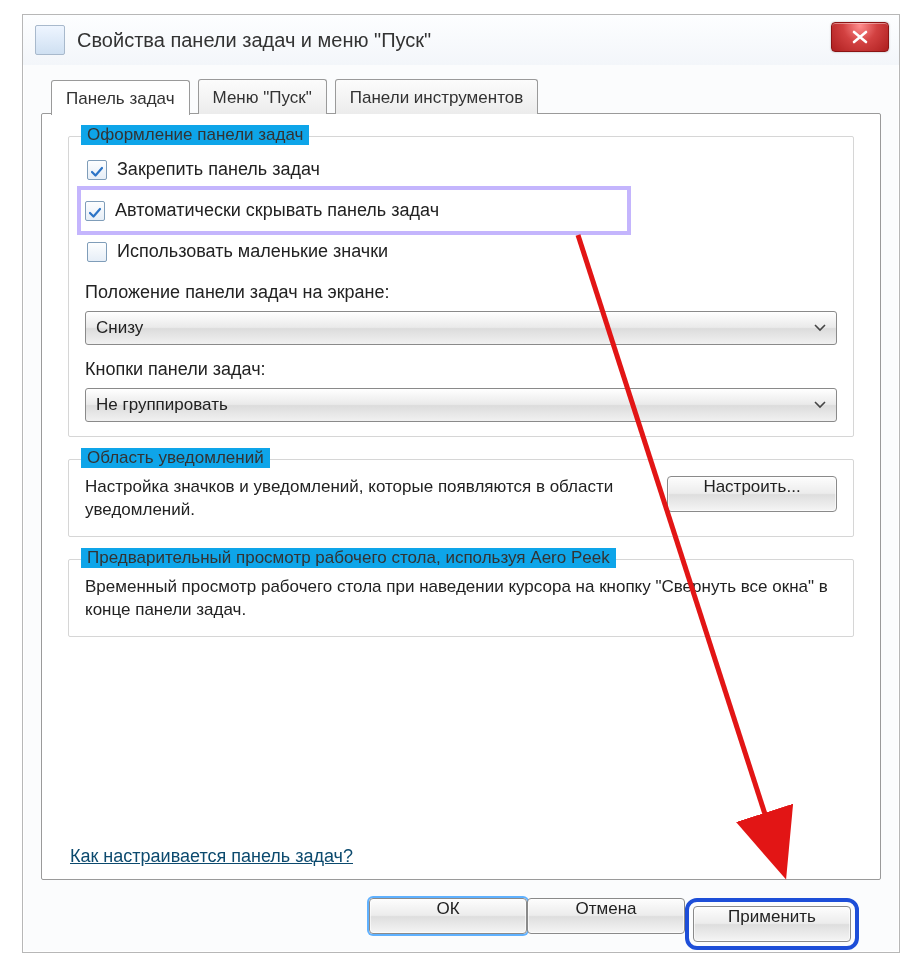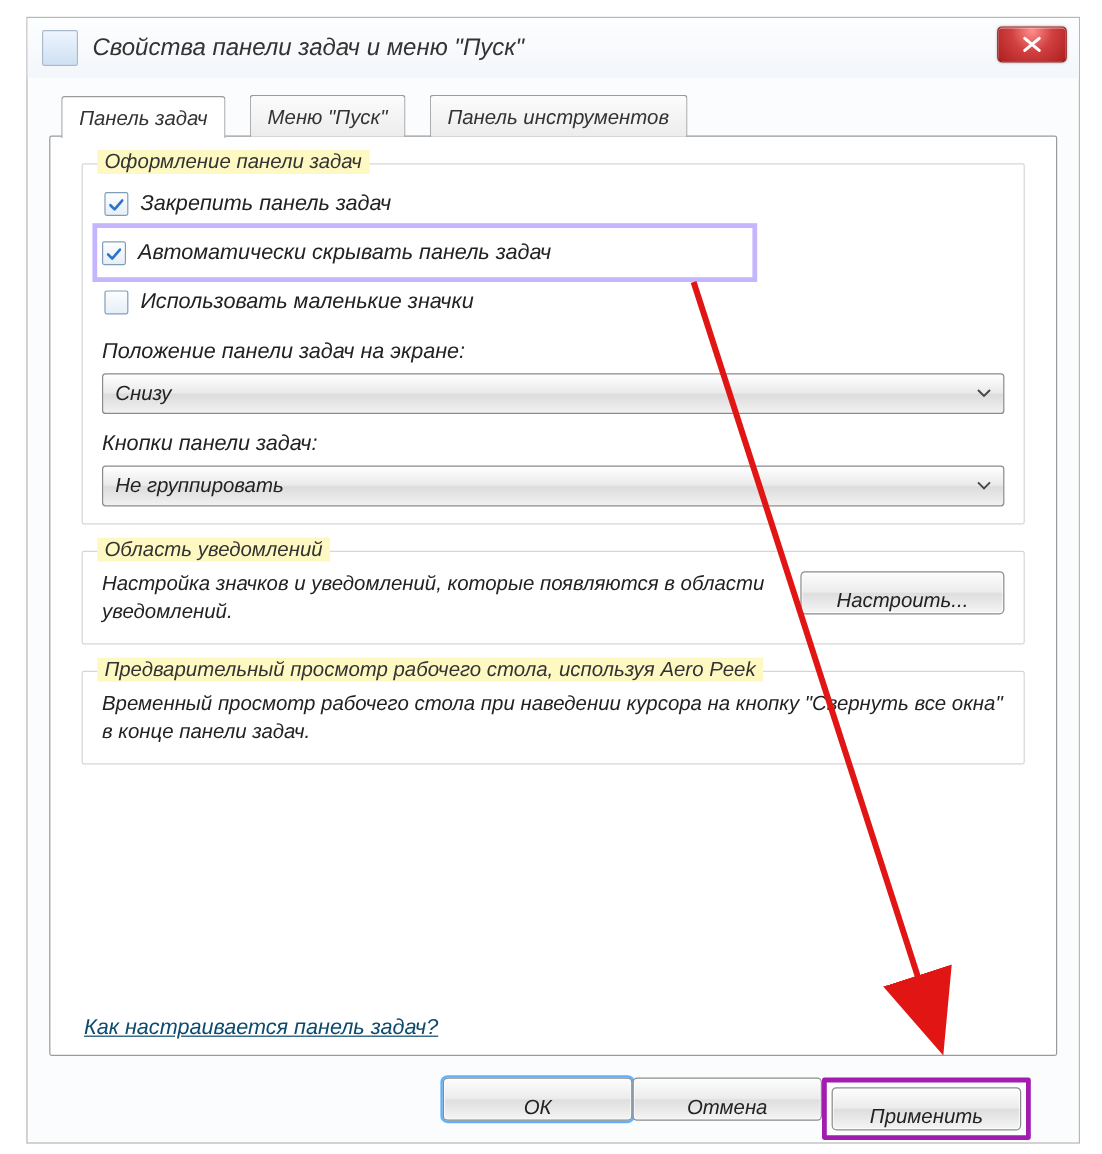--- a/index.html
+++ b/index.html
@@ -8,21 +8,20 @@
     background: #fff;
     font-family: "Segoe UI", Tahoma, Arial, sans-serif;
     font-size: 16px;
     color: #222;
   }
   .viewport {
     width: 918px;
     height: 962px;
     position: relative;
     background: #fff;
-    font-style: italic;
   }
   .window {
     position: absolute;
     left: 22px;
     top: 14px;
     width: 876px;
     height: 937px;
     border: 1px solid #b7b7b7;
     background: #fbfcfd;
     box-shadow: inset 0 0 0 1px #fff;
@@ -67,21 +66,21 @@
 
   .client {
     padding: 14px 18px 0 18px;
     position: relative;
     height: calc(100% - 50px);
     box-sizing: border-box;
   }
 
   .tabs-row {
     display: flex;
-    gap: 20px;
+    gap: 8px;
     padding-left: 10px;
     position: relative;
     z-index: 2;
     align-items: center;
   }
   .tab {
     padding: 8px 14px 6px 14px;
     border: 1px solid #9a9a9a;
     border-bottom: none;
     background: linear-gradient(#fcfcfc,#ececec);
@@ -111,21 +110,21 @@
     position: relative;
     margin: 22px 26px 0 26px;
     border: 1px solid #d6d6d6;
     border-radius: 2px;
     padding: 16px 16px 14px 16px;
   }
   .groupbox .legend {
     position: absolute;
     top: -12px;
     left: 12px;
-    background: #fef9c3;
+    background: #0ea5e9;
     padding: 0 6px;
     font-size: 17px;
     color: #333;
   }
   .check-row {
     display: flex;
     align-items: center;
     gap: 10px;
     padding: 6px 2px;
   }
@@ -174,21 +173,21 @@
   .notif-text { font-size:17px; line-height:1.35; }
   .notif-row { display:flex; align-items:flex-start; gap:18px; }
   .notif-row .txt { flex:1; }
 
   .push-btn {
     min-width: 140px;
     height: 34px;
     border: 1px solid #8a8a8a;
     border-radius: 4px;
     background: linear-gradient(#fdfdfd,#ececec 48%,#dedede 52%,#f5f5f5);
-    display:flex; align-items:flex-end; justify-content:center;
+    display:flex; align-items:flex-start; justify-content:center;
     font-size: 17px;
     padding: 0 14px;
     box-shadow: 0 0 0 1px rgba(255,255,255,.6) inset;
   }
 
   .help-link {
     position: absolute;
     left: 28px;
     bottom: 12px;
     color: #0c4a6e;
@@ -200,23 +199,23 @@
     display:flex;
     justify-content:flex-end;
     gap: 0;
     padding: 18px 22px 0 0;
   }
   .button-row .push-btn { min-width: 128px; }
   .push-btn.primary {
     box-shadow: 0 0 0 2px #5fb1ff, inset 0 0 0 1px rgba(255,255,255,.6);
   }
   .apply-highlight {
-    border: 4px solid #a21caf;
+    border: 4px solid #1d4ed8;
     padding: 4px;
-    border-radius: 2px;
+    border-radius: 12px;
   }
 
   
   .arrow-layer {
     position:absolute; inset:0; pointer-events:none; z-index:5;
   }
 </style>
 </head>
 <body>
 
@@ -237,21 +236,21 @@
 
     <div class="client">
       <div class="tabs-row">
         <div class="tab active">
           <span>Панель задач</span>
         </div>
         <div class="tab">
           <span>Меню "Пуск"</span>
         </div>
         <div class="tab">
-          <span>Панель инструментов</span>
+          <span>Панели инструментов</span>
         </div>
       </div>
 
       <div class="tab-panel">
 
         <div class="groupbox">
           <div class="legend">Оформление панели задач</div>
 
           <div class="check-row">
             <span class="chk">

